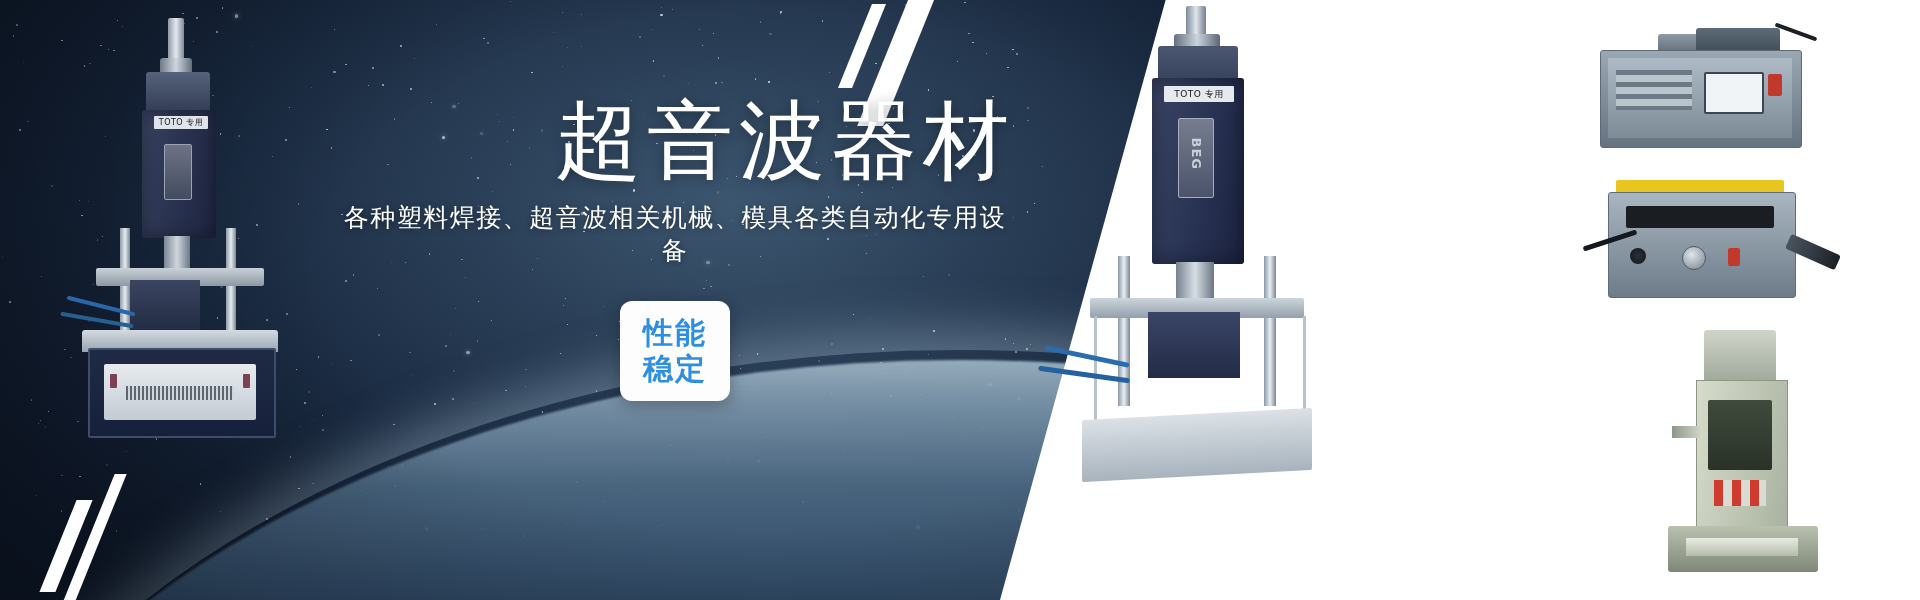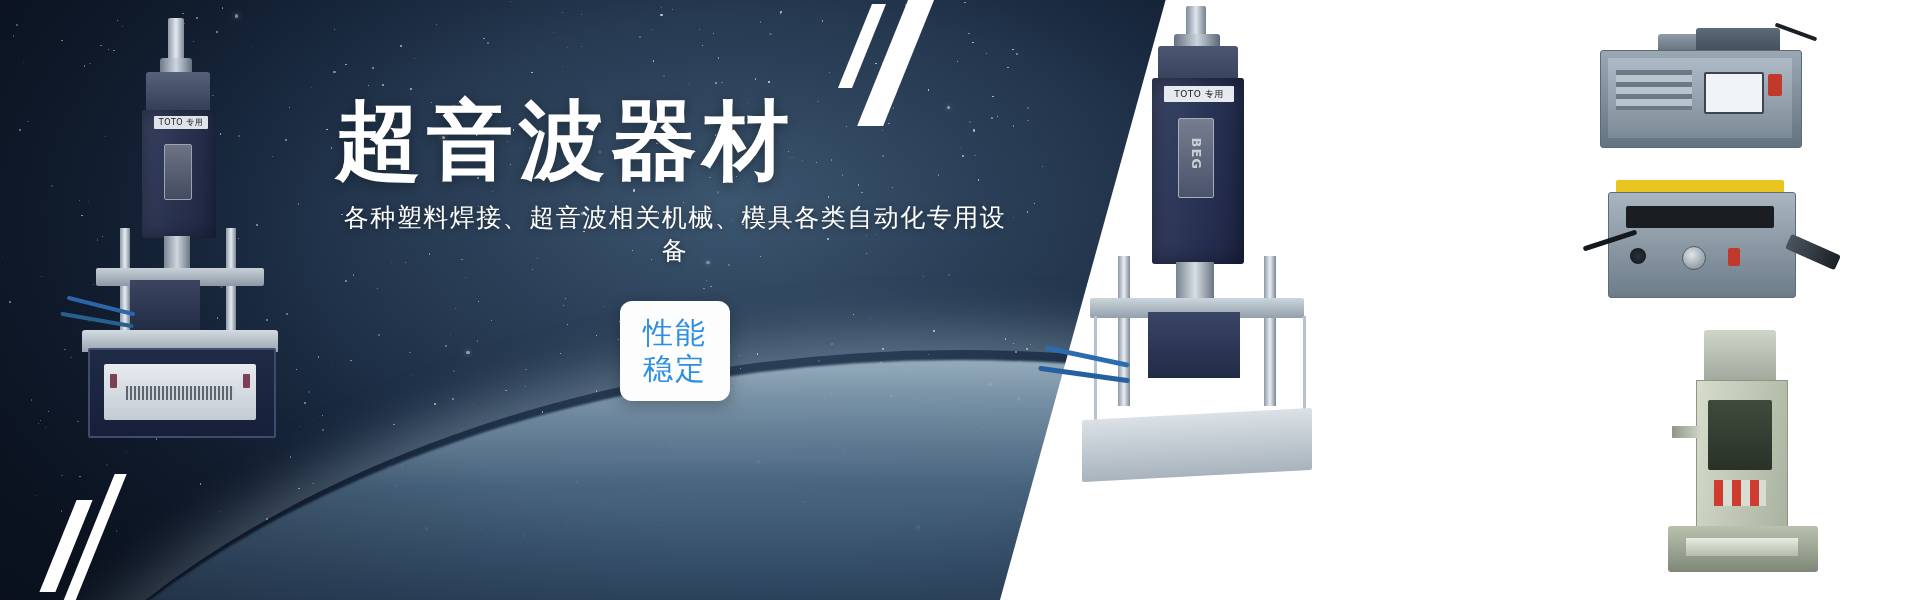--- a/index.html
+++ b/index.html
@@ -52,37 +52,37 @@
   .slash-tr{top:4px;left:855px;}
   .slash-tr span:nth-child(1){width:14px;height:84px;}
   .slash-tr span:nth-child(2){width:26px;height:128px;margin-top:-6px;}
   .slash-bl{bottom:-6px;left:58px;}
   .slash-bl span:nth-child(1){width:16px;height:92px;}
   .slash-bl span:nth-child(2){width:12px;height:132px;margin-top:-26px;}
 
   
   .copy{position:absolute;left:335px;top:96px;width:680px;}
   .headline{
-    font-size:86px;line-height:1.04;font-weight:bold;color:#ffffff;
-    letter-spacing:6px;text-align:left;margin:0 0 16px 0;
+    font-size:86px;line-height:1.04;font-weight:normal;color:#ffffff;
+    letter-spacing:6px;text-align:right;margin:0 0 16px 0;
     text-shadow:0 2px 12px rgba(0,0,0,.35);
   }
   .subline{
     font-size:25px;color:#ffffff;text-align:center;letter-spacing:1.5px;
     margin:0 0 34px 0;text-shadow:0 1px 6px rgba(0,0,0,.45);font-weight:500;
   }
   .badges{display:flex;justify-content:center;gap:56px;}
   .badge{
     width:110px;height:100px;background:#fdfdfd;border-radius:12px;
     display:flex;flex-direction:column;align-items:center;justify-content:center;
     box-shadow:0 4px 16px rgba(0,0,0,.28);
   }
   .badge b{
     display:block;font-size:30px;line-height:1.22;color:#2e8fe0;
-    font-weight:normal;letter-spacing:2px;
+    font-weight:bold;letter-spacing:2px;
   }
 
   
   .machine-left{position:absolute;left:60px;top:18px;width:250px;height:430px;}
   .ml-rod{position:absolute;left:108px;top:0;width:16px;height:44px;background:linear-gradient(90deg,#8d99a6,#e3eaf0,#7d8a98);border-radius:2px;}
   .ml-rod2{position:absolute;left:100px;top:40px;width:32px;height:16px;background:linear-gradient(90deg,#6d7a88,#cdd6de,#62707e);border-radius:3px;}
   .ml-head{position:absolute;left:86px;top:54px;width:64px;height:44px;background:linear-gradient(180deg,#55627a,#2f3a52);border-radius:3px;}
   .ml-body{position:absolute;left:82px;top:92px;width:74px;height:128px;background:linear-gradient(100deg,#3a4463 0%,#2a3350 45%,#1d2540 100%);border-radius:3px;box-shadow:inset 0 0 18px rgba(0,0,0,.4);}
   .ml-label{position:absolute;left:94px;top:98px;width:54px;height:13px;background:#dfe4ea;border-radius:1px;font-size:8px;color:#1a1a1a;text-align:center;line-height:13px;letter-spacing:.5px;}
   .ml-screen{position:absolute;left:104px;top:126px;width:26px;height:54px;background:linear-gradient(180deg,#6d7384,#434b60);border:1px solid #9aa3b4;border-radius:2px;}

